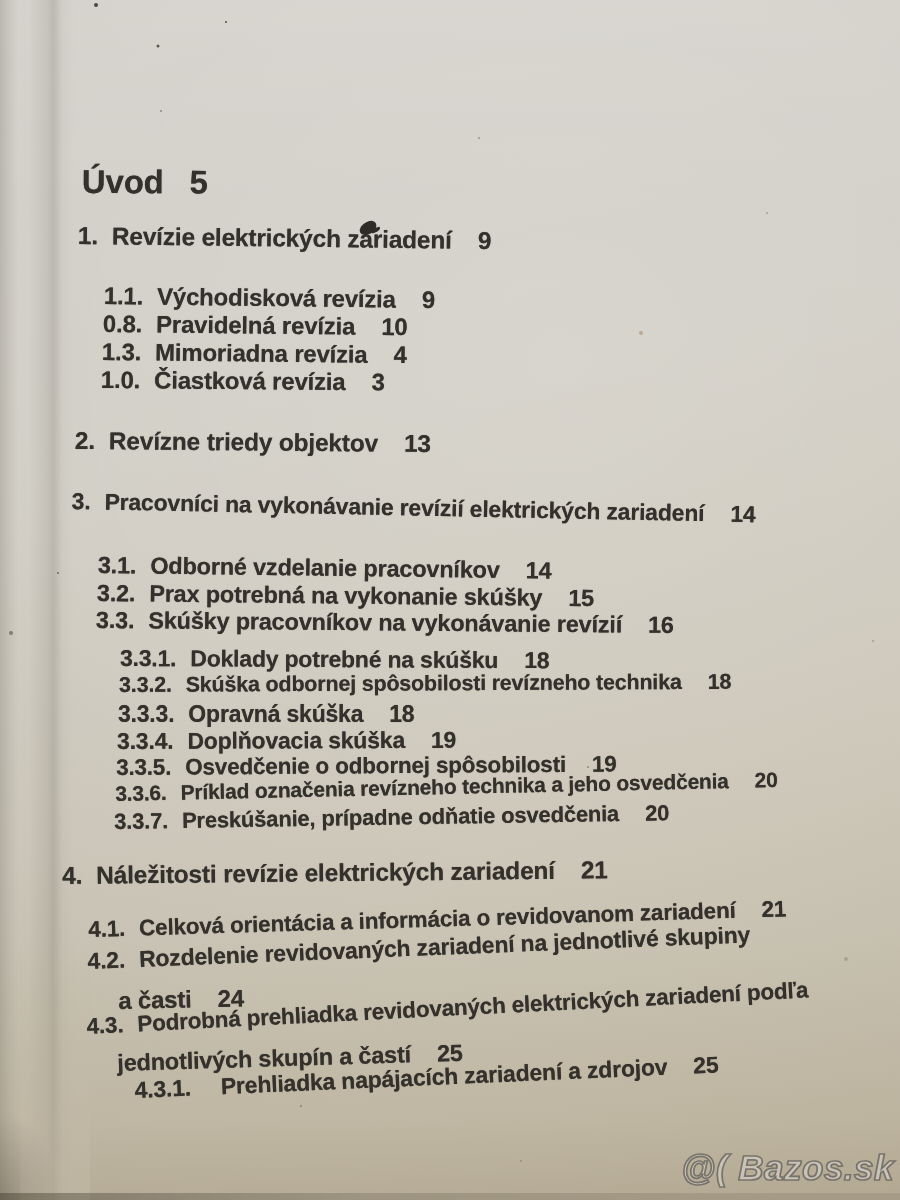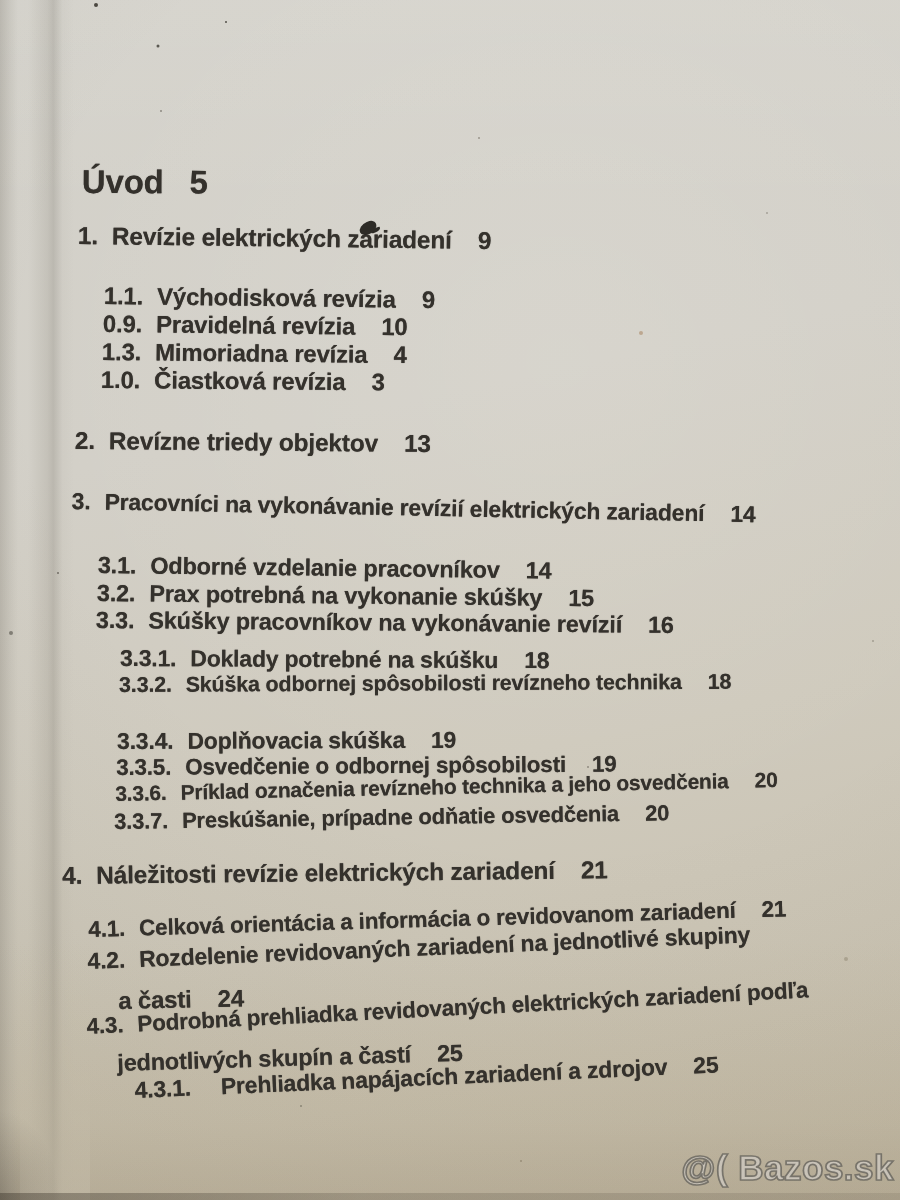--- a/index.html
+++ b/index.html
@@ -55,21 +55,21 @@
       587px 766px 0 0 rgba(68,64,58,0.45),
       845px 958px 0 1px rgba(141,133,112,0.5),
       300px 1105px 0 0 rgba(74,70,60,0.45),
       520px 1160px 0 0 rgba(120,108,85,0.5),
       872px 640px 0 0 rgba(74,70,60,0.35);}
 
   .watermark{position:absolute;right:6px;bottom:12px;
     font-size:35px;font-weight:700;letter-spacing:0.5px;
     color:rgba(208,203,192,0.88);
     -webkit-text-stroke:1.7px rgba(98,95,88,0.75);
-    text-shadow:0 0 1px rgba(90,88,80,0.4);}
+    text-shadow:0 0 1px rgba(90,88,80,0.4);font-style:italic;}
 </style>
 </head>
 <body>
 
 <div class="photo">
 
   <div class="vignette"></div>
   <div class="sheen-top"></div>
   <div class="bottom-tan"></div>
   <div class="page-left-edge"></div>
@@ -85,21 +85,21 @@
 
   <div class="ln" style="top:222px;left:78px;font-size:24.5px;transform:rotate(0.7deg)">
     <span class="num">1.</span><span>Revízie elektrických zariadení</span><span class="pg">9</span>
   </div>
   <div class="ink-blob"></div>
 
   <div class="ln" style="top:282px;left:104px;font-size:24px;transform:rotate(0.7deg)">
     <span class="num">1.1.</span><span>Východisková revízia</span><span class="pg">9</span>
   </div>
   <div class="ln" style="top:310px;left:103px;font-size:24px;transform:rotate(0.6deg)">
-    <span class="num">0.9.</span><span>Pravidelná revízia</span><span class="pg">10</span>
+    <span class="num">0.8.</span><span>Pravidelná revízia</span><span class="pg">10</span>
   </div>
   <div class="ln" style="top:338px;left:102px;font-size:24px;transform:rotate(0.6deg)">
     <span class="num">1.3.</span><span>Mimoriadna revízia</span><span class="pg">4</span>
   </div>
   <div class="ln" style="top:366px;left:101px;font-size:24px;transform:rotate(0.5deg)">
     <span class="num">1.0.</span><span>Čiastková revízia</span><span class="pg">3</span>
   </div>
 
   <div class="ln" style="top:427px;left:75px;font-size:24.5px;transform:rotate(0.5deg)">
     <span class="num">2.</span><span>Revízne triedy objektov</span><span class="pg">13</span>
@@ -117,20 +117,23 @@
   </div>
   <div class="ln" style="top:607px;left:96px;font-size:23.5px;transform:rotate(0.5deg)">
     <span class="num">3.3.</span><span>Skúšky pracovníkov na vykonávanie revízií</span><span class="pg">16</span>
   </div>
 
   <div class="ln" style="top:645px;left:120px;font-size:23px;transform:rotate(0.3deg)">
     <span class="num">3.3.1.</span><span>Doklady potrebné na skúšku</span><span class="pg">18</span>
   </div>
   <div class="ln" style="top:673px;left:119px;font-size:21.5px;transform:rotate(-0.3deg)">
     <span class="num">3.3.2.</span><span>Skúška odbornej spôsobilosti revízneho technika</span><span class="pg">18</span>
+  </div>
+  <div class="ln" style="top:701px;left:118px;font-size:23px;transform:rotate(0deg)">
+    <span class="num">3.3.3.</span><span>Opravná skúška</span><span class="pg">18</span>
   </div>
   <div class="ln" style="top:728px;left:117px;font-size:23px;transform:rotate(-0.2deg)">
     <span class="num">3.3.4.</span><span>Doplňovacia skúška</span><span class="pg">19</span>
   </div>
   <div class="ln" style="top:755px;left:116px;font-size:22.5px;transform:rotate(-0.4deg)">
     <span class="num">3.3.5.</span><span>Osvedčenie o odbornej spôsobilosti</span><span class="pg">19</span>
   </div>
   <div class="ln" style="top:782px;left:115px;font-size:21px;transform:rotate(-1.2deg)">
     <span class="num">3.3.6.</span><span>Príklad označenia revízneho technika a jeho osvedčenia</span><span class="pg">20</span>
   </div>

